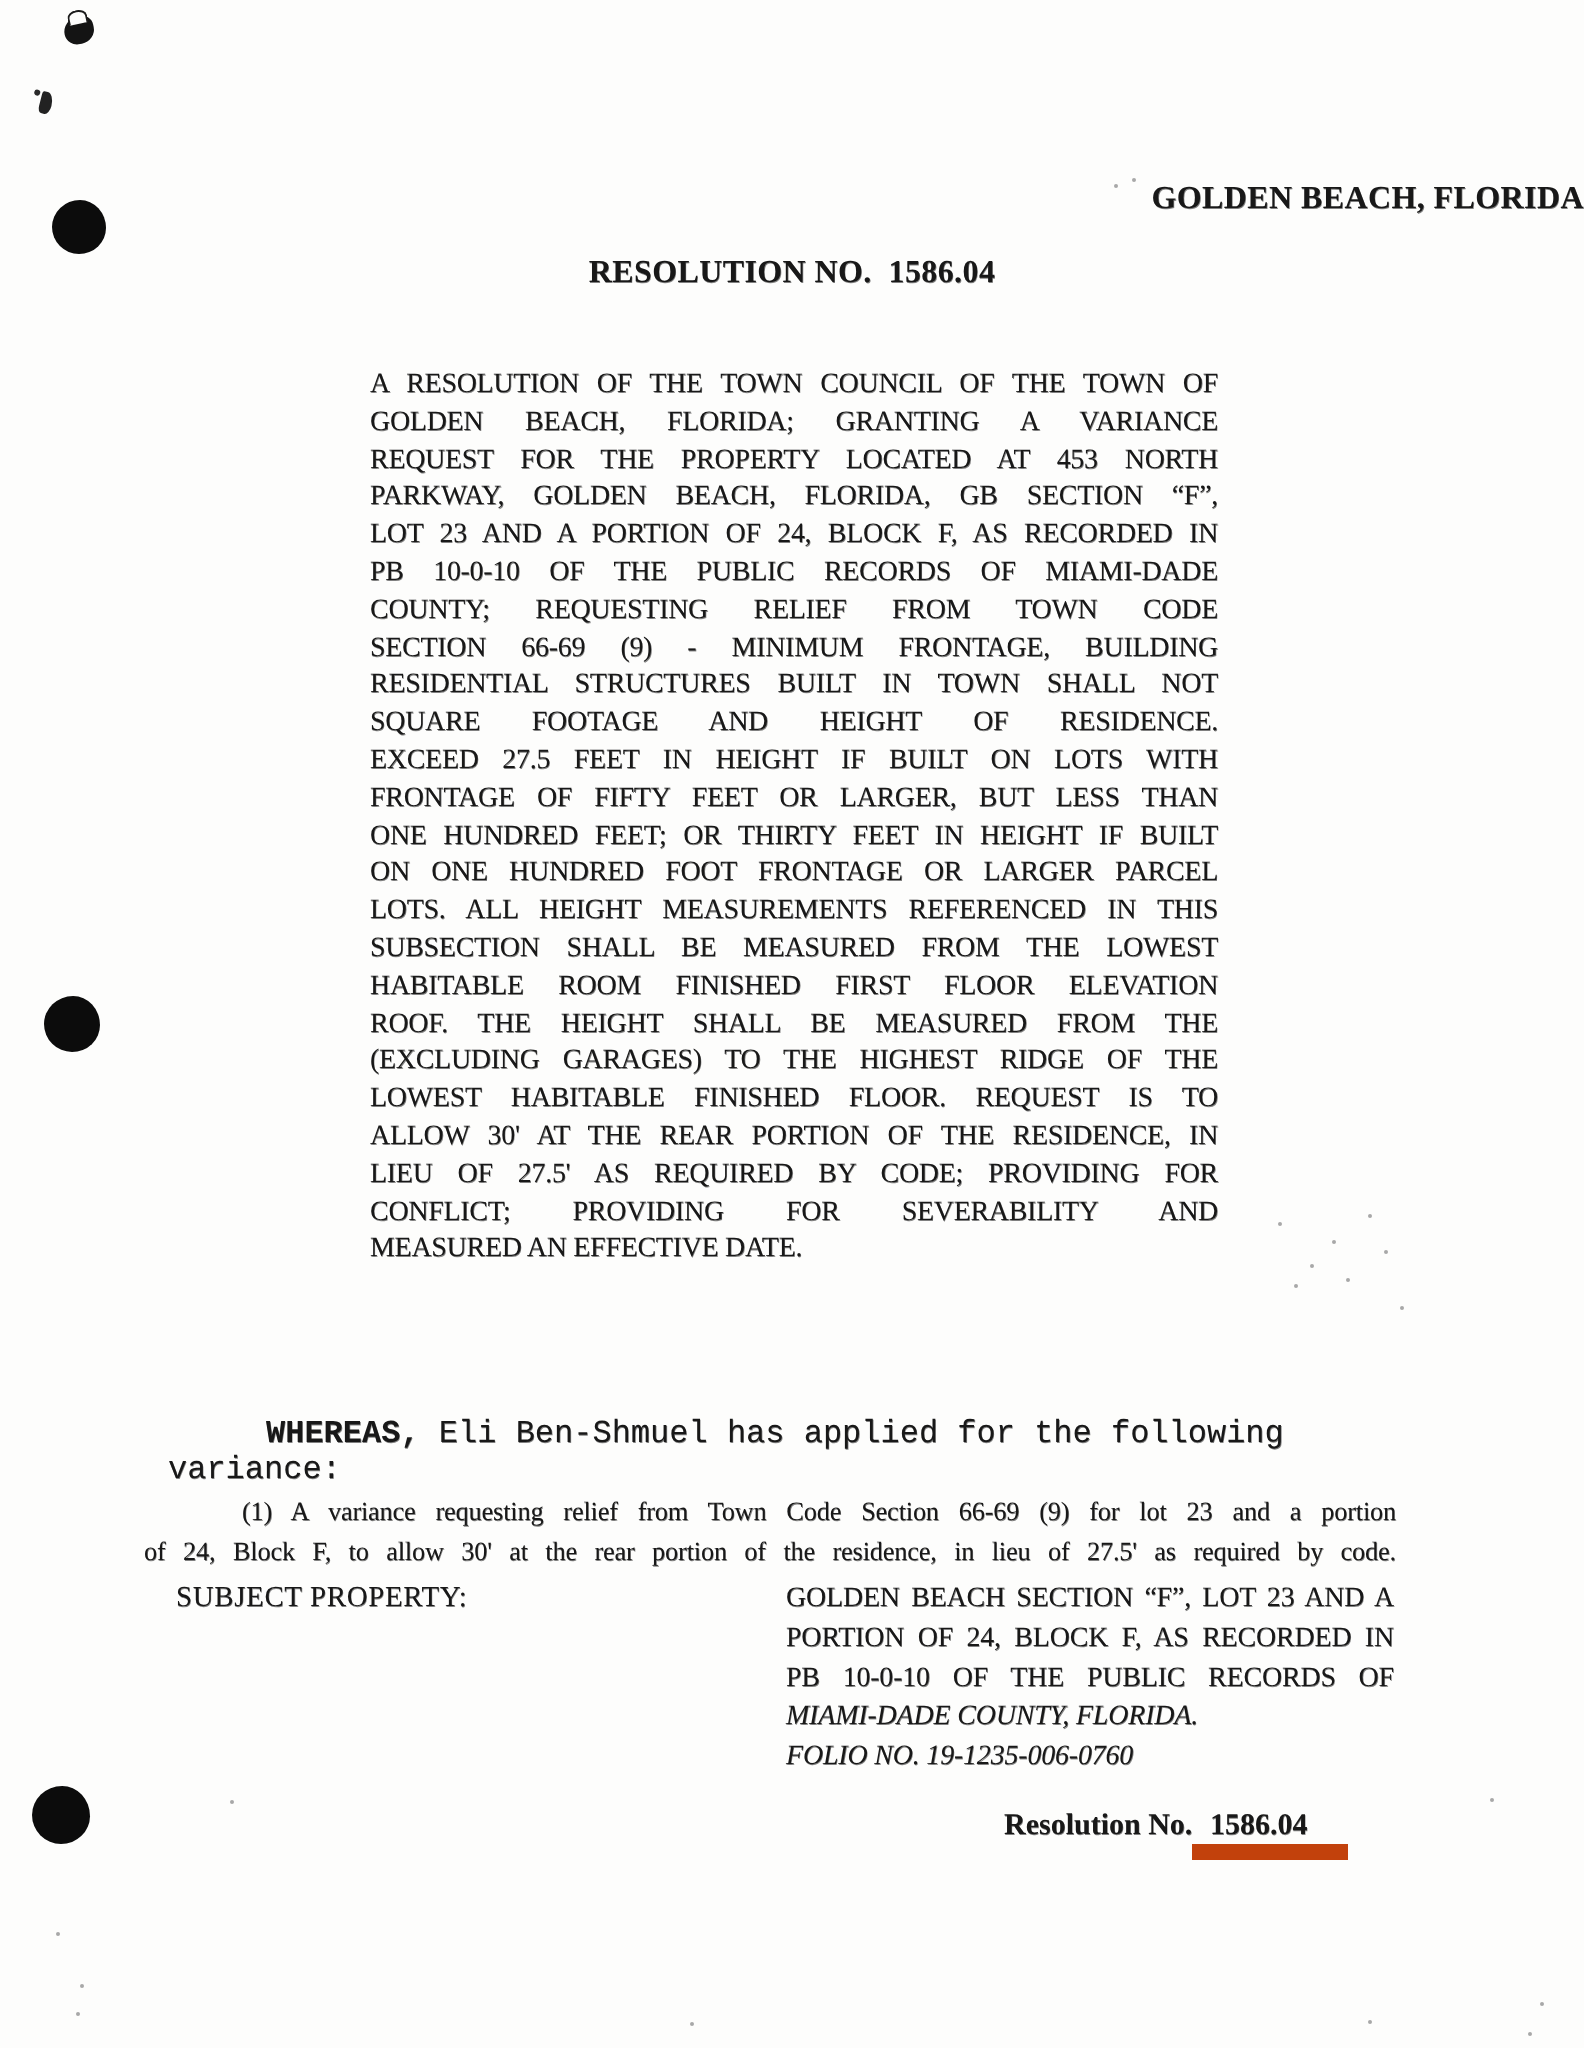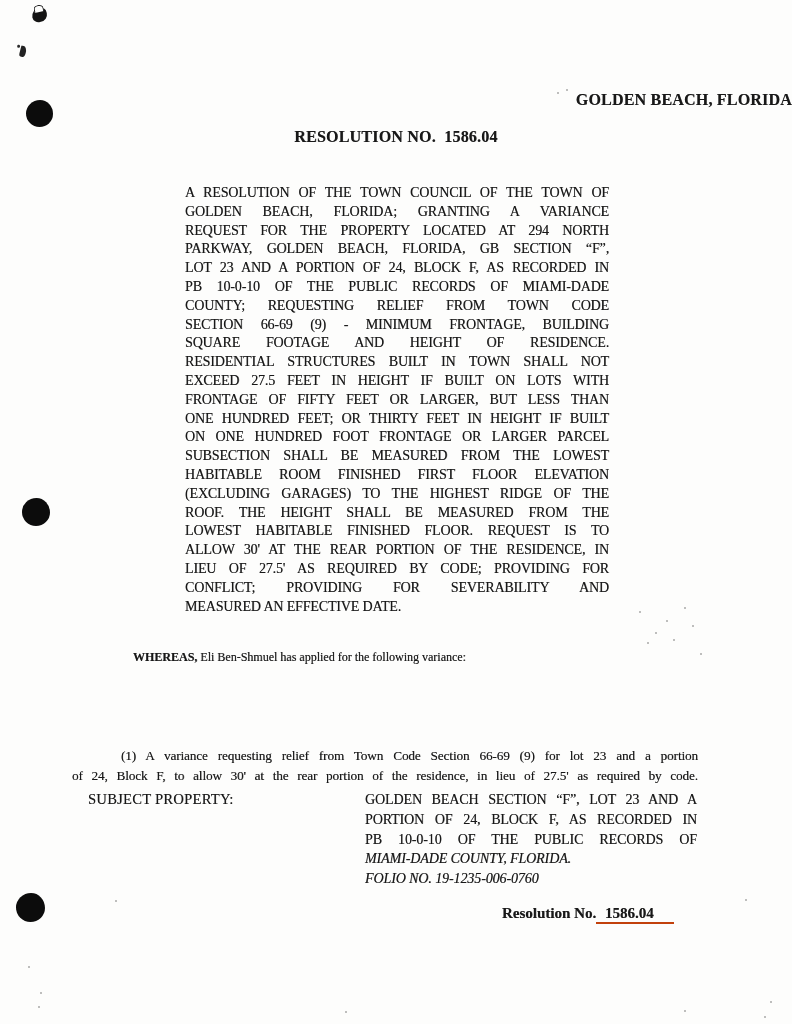--- a/index.html
+++ b/index.html
@@ -25,49 +25,49 @@
   }
 
   .main-para {
     position: absolute; left: 185px; top: 184px; width: 424px;
     font-size: 14px; line-height: 18.8px; letter-spacing: -0.15px;
   }
   .main-para > div { text-align: justify; text-align-last: justify; }
   .main-para > div:last-child { text-align-last: left; }
 
   .whereas-line {
-    position: absolute; left: 84px; top: 650px; width: 640px;
-    font-size: 12px; text-indent: 49px; white-space: pre-wrap;
+    position: absolute; left: 84px; top: 708px; width: 640px;
+    font-size: 16px; text-indent: 49px; white-space: pre-wrap; font-family: Liberation Mono, monospace;
   }
   .whereas-line .b { font-weight: bold; }
 
   .variance-para {
     position: absolute; left: 72px; top: 718px; width: 626px;
     font-size: 13.2px; line-height: 20px; letter-spacing: -0.1px; margin-top: 28px;
   }
   .variance-para > div { text-align: justify; text-align-last: justify; }
   .variance-para > div:first-child { text-indent: 49px; }
 
   .subject-label {
     position: absolute; left: 88px; top: 791px;
     font-size: 14.5px; letter-spacing: 0.3px;
   }
   .subject-col {
     position: absolute; left: 365px; top: 790px; width: 332px;
     font-size: 14px; line-height: 19.8px; letter-spacing: -0.1px;
   }
-  .subject-col > div { text-align: justify; text-align-last: justify; }
+  .subject-col > div { text-align: justify; text-align-last: justify; margin-left: 28px; }
   .subject-col > div:nth-last-child(-n+2) { text-align-last: left; font-style: italic; }
 
   .footer-res {
     position: absolute; left: 502px; top: 905px;
     font-size: 15px; font-weight: bold; white-space: pre;
   }
   .footer-res .val {
-    border-bottom: 2px solid #c2410c;
+    border-bottom: 8px solid #c2410c;
     padding: 0 20px 1px 5px;
   }
 
   
   .punch {
     position: absolute; background: #0c0c0c;
     border-radius: 52% 48% 50% 50% / 50% 52% 48% 50%;
   }
   .ink-blob {
     position: absolute; left: 32px; top: 8px; width: 15px; height: 14px;
@@ -98,36 +98,37 @@
 
 <div class="page">
 
   <div class="doc-title ink">GOLDEN BEACH, FLORIDA</div>
 
   <div class="doc-res-heading ink">RESOLUTION NO.  1586.04</div>
 
   <div class="main-para ink">
       <div>A RESOLUTION OF THE TOWN COUNCIL OF THE TOWN OF</div>
       <div>GOLDEN BEACH, FLORIDA; GRANTING A VARIANCE</div>
-      <div>REQUEST FOR THE PROPERTY LOCATED AT 294 NORTH</div>
+      <div>REQUEST FOR THE PROPERTY LOCATED AT 453 NORTH</div>
       <div>PARKWAY, GOLDEN BEACH, FLORIDA, GB SECTION “F”,</div>
       <div>LOT 23 AND A PORTION OF 24, BLOCK F, AS RECORDED IN</div>
       <div>PB 10-0-10 OF THE PUBLIC RECORDS OF MIAMI-DADE</div>
       <div>COUNTY; REQUESTING RELIEF FROM TOWN CODE</div>
       <div>SECTION 66-69 (9) - MINIMUM FRONTAGE, BUILDING</div>
+      <div>RESIDENTIAL STRUCTURES BUILT IN TOWN SHALL NOT</div>
       <div>SQUARE FOOTAGE AND HEIGHT OF RESIDENCE.</div>
-      <div>RESIDENTIAL STRUCTURES BUILT IN TOWN SHALL NOT</div>
       <div>EXCEED 27.5 FEET IN HEIGHT IF BUILT ON LOTS WITH</div>
       <div>FRONTAGE OF FIFTY FEET OR LARGER, BUT LESS THAN</div>
       <div>ONE HUNDRED FEET; OR THIRTY FEET IN HEIGHT IF BUILT</div>
       <div>ON ONE HUNDRED FOOT FRONTAGE OR LARGER PARCEL</div>
+      <div>LOTS. ALL HEIGHT MEASUREMENTS REFERENCED IN THIS</div>
       <div>SUBSECTION SHALL BE MEASURED FROM THE LOWEST</div>
       <div>HABITABLE ROOM FINISHED FIRST FLOOR ELEVATION</div>
+      <div>ROOF.  THE HEIGHT SHALL BE MEASURED FROM THE</div>
       <div>(EXCLUDING GARAGES) TO THE HIGHEST RIDGE OF THE</div>
-      <div>ROOF.  THE HEIGHT SHALL BE MEASURED FROM THE</div>
       <div>LOWEST HABITABLE FINISHED FLOOR.  REQUEST IS TO</div>
       <div>ALLOW 30' AT THE REAR PORTION OF THE RESIDENCE, IN</div>
       <div>LIEU OF 27.5' AS REQUIRED BY CODE; PROVIDING FOR</div>
       <div>CONFLICT; PROVIDING FOR SEVERABILITY AND</div>
       <div>MEASURED AN EFFECTIVE DATE.</div>
     </div>
 
   <div class="whereas-line ink"><span class="b">WHEREAS,</span><span> Eli Ben-Shmuel has applied for the following variance:</span></div>
 
   <div class="variance-para ink">

